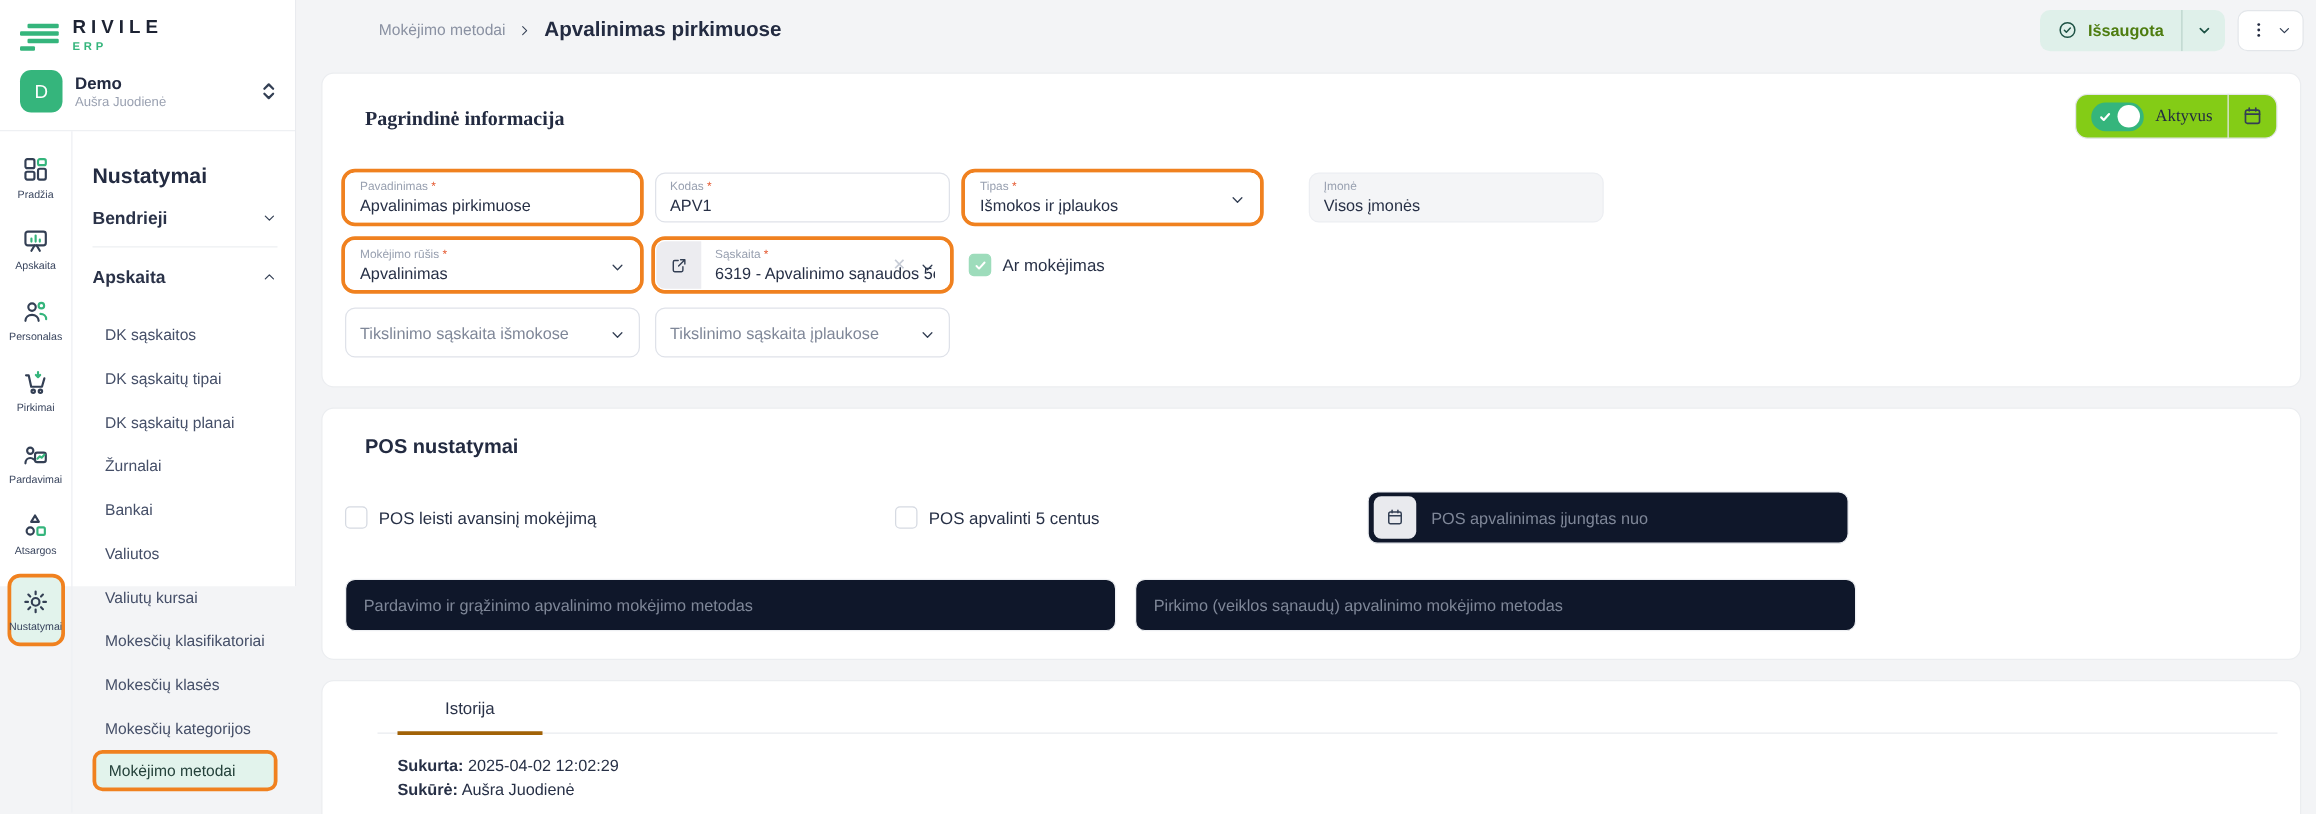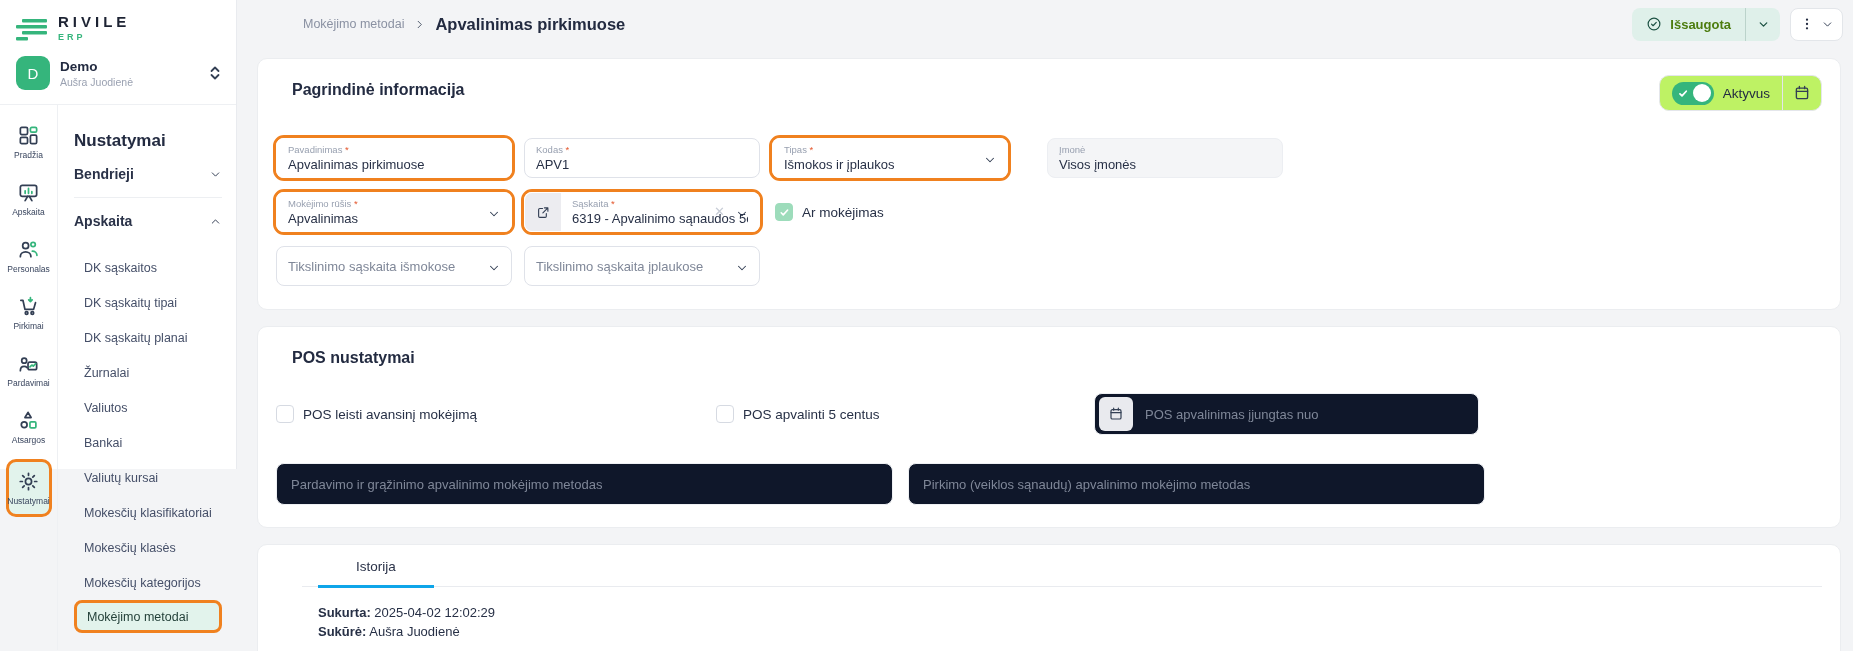--- a/index.html
+++ b/index.html
@@ -53,25 +53,25 @@
     border-radius:8px; color:#4d7c0f; overflow:hidden; }
   .saved-main { display:flex; align-items:center; gap:8px; padding:0 14px; font-size:13px; font-weight:700; }
   .saved-sep { width:1px; height:33px; background:rgba(29,82,68,.18); }
   .saved-caret { width:34px; display:flex; align-items:center; justify-content:center; height:100%; }
   .kebab-btn { display:flex; align-items:center; height:33px; background:#fff;
     border:1px solid #e3e6ea; border-radius:8px; padding:0 8px; gap:6px; }
 
   .content { padding:10px 12px 0 20px; }
   .card { background:#fff; border:1px solid #ebedf0; border-radius:10px; }
   .card1 { padding:16px 18px 20px; }
-  .title-row { display:flex; justify-content:space-between; align-items:flex-start;
-    margin:0 0 24px 16px; }
+  .title-row { display:flex; justify-content:space-between; align-items:center;
+    margin:0 0 24px 16px;font-family:Liberation Serif, serif; }
   .card-title { font-size:16px; font-weight:700; color:#232b41; padding-top:6px; }
   .active-box { display:flex; align-items:center; height:36px; border:1px solid #e4e6eb;
-    border-radius:10px; background:#bef264; }
+    border-radius:10px; background:#84cc16; }
   .active-left { display:flex; align-items:center; gap:9px; padding:0 12px; }
   .toggle { width:42px; height:23px; border-radius:12px; background:#35b57c; position:relative; }
   .toggle .knob { position:absolute; right:3px; top:2.5px; width:18px; height:18px;
     border-radius:50%; background:#fff; }
   .toggle .tick { position:absolute; left:6px; top:6px; }
   .active-label { font-size:13.5px; color:#232b41; }
   .active-sep { width:1px; height:36px; background:#e4e6eb; }
   .cal-btn { width:38px; height:36px; display:flex; align-items:center; justify-content:center; }
 
   .form-row { display:flex; gap:6px; margin-left:-3px; align-items:center; }
@@ -106,21 +106,21 @@
   .datefield { width:385px; margin-left:auto; margin-right:343px; padding:0 14px 0 4px; }
   .icon-square { width:34px; height:34px; background:#e9eaee; border-radius:6px;
     display:flex; align-items:center; justify-content:center; margin-right:12px; flex:none; }
   .method-row { display:flex; gap:15px; margin-top:28px; }
   .method1 { width:617px; }
   .method2 { width:577px; }
 
   .card3 { margin-top:16px; padding:0 18px 40px 44px; }
   .tabs { border-bottom:1px solid #e9ebef; display:flex; }
   .tab { margin-left:16px; padding:14px 38px 11px; font-size:13.5px; color:#2a3248;
-    border-bottom:3px solid #0ea5e9; margin-bottom:-2px; }
+    border-bottom:3px solid #a16207; margin-bottom:-2px; }
   .hist { padding-top:16px; margin-left:16px; font-size:13px; line-height:19px; color:#273046; }
   .hist b { font-weight:700; }
 </style>
 </head>
 <body>
 
 <div class="sidebar">
   <div class="side-header">
     <div class="logo-row">
       <svg width="32" height="24" viewBox="0 0 32 24">
@@ -224,22 +224,22 @@
         <span>Apskaita</span>
         <svg width="13" height="13" viewBox="0 0 24 24">
           <path d="M6 15l6-6 6 6" class="dk" stroke-width="2.4"></path>
         </svg>
       </div>
       <ul class="menu-list">
         <li class="menu-item">DK sąskaitos</li>
         <li class="menu-item">DK sąskaitų tipai</li>
         <li class="menu-item">DK sąskaitų planai</li>
         <li class="menu-item">Žurnalai</li>
+        <li class="menu-item">Bankai</li>
         <li class="menu-item">Valiutos</li>
-        <li class="menu-item">Bankai</li>
         <li class="menu-item">Valiutų kursai</li>
         <li class="menu-item">Mokesčių klasifikatoriai</li>
         <li class="menu-item">Mokesčių klasės</li>
         <li class="menu-item">Mokesčių kategorijos</li>
         <li class="menu-item active">Mokėjimo metodai</li>
       </ul>
     </div>
   </div>
 </div>
 

